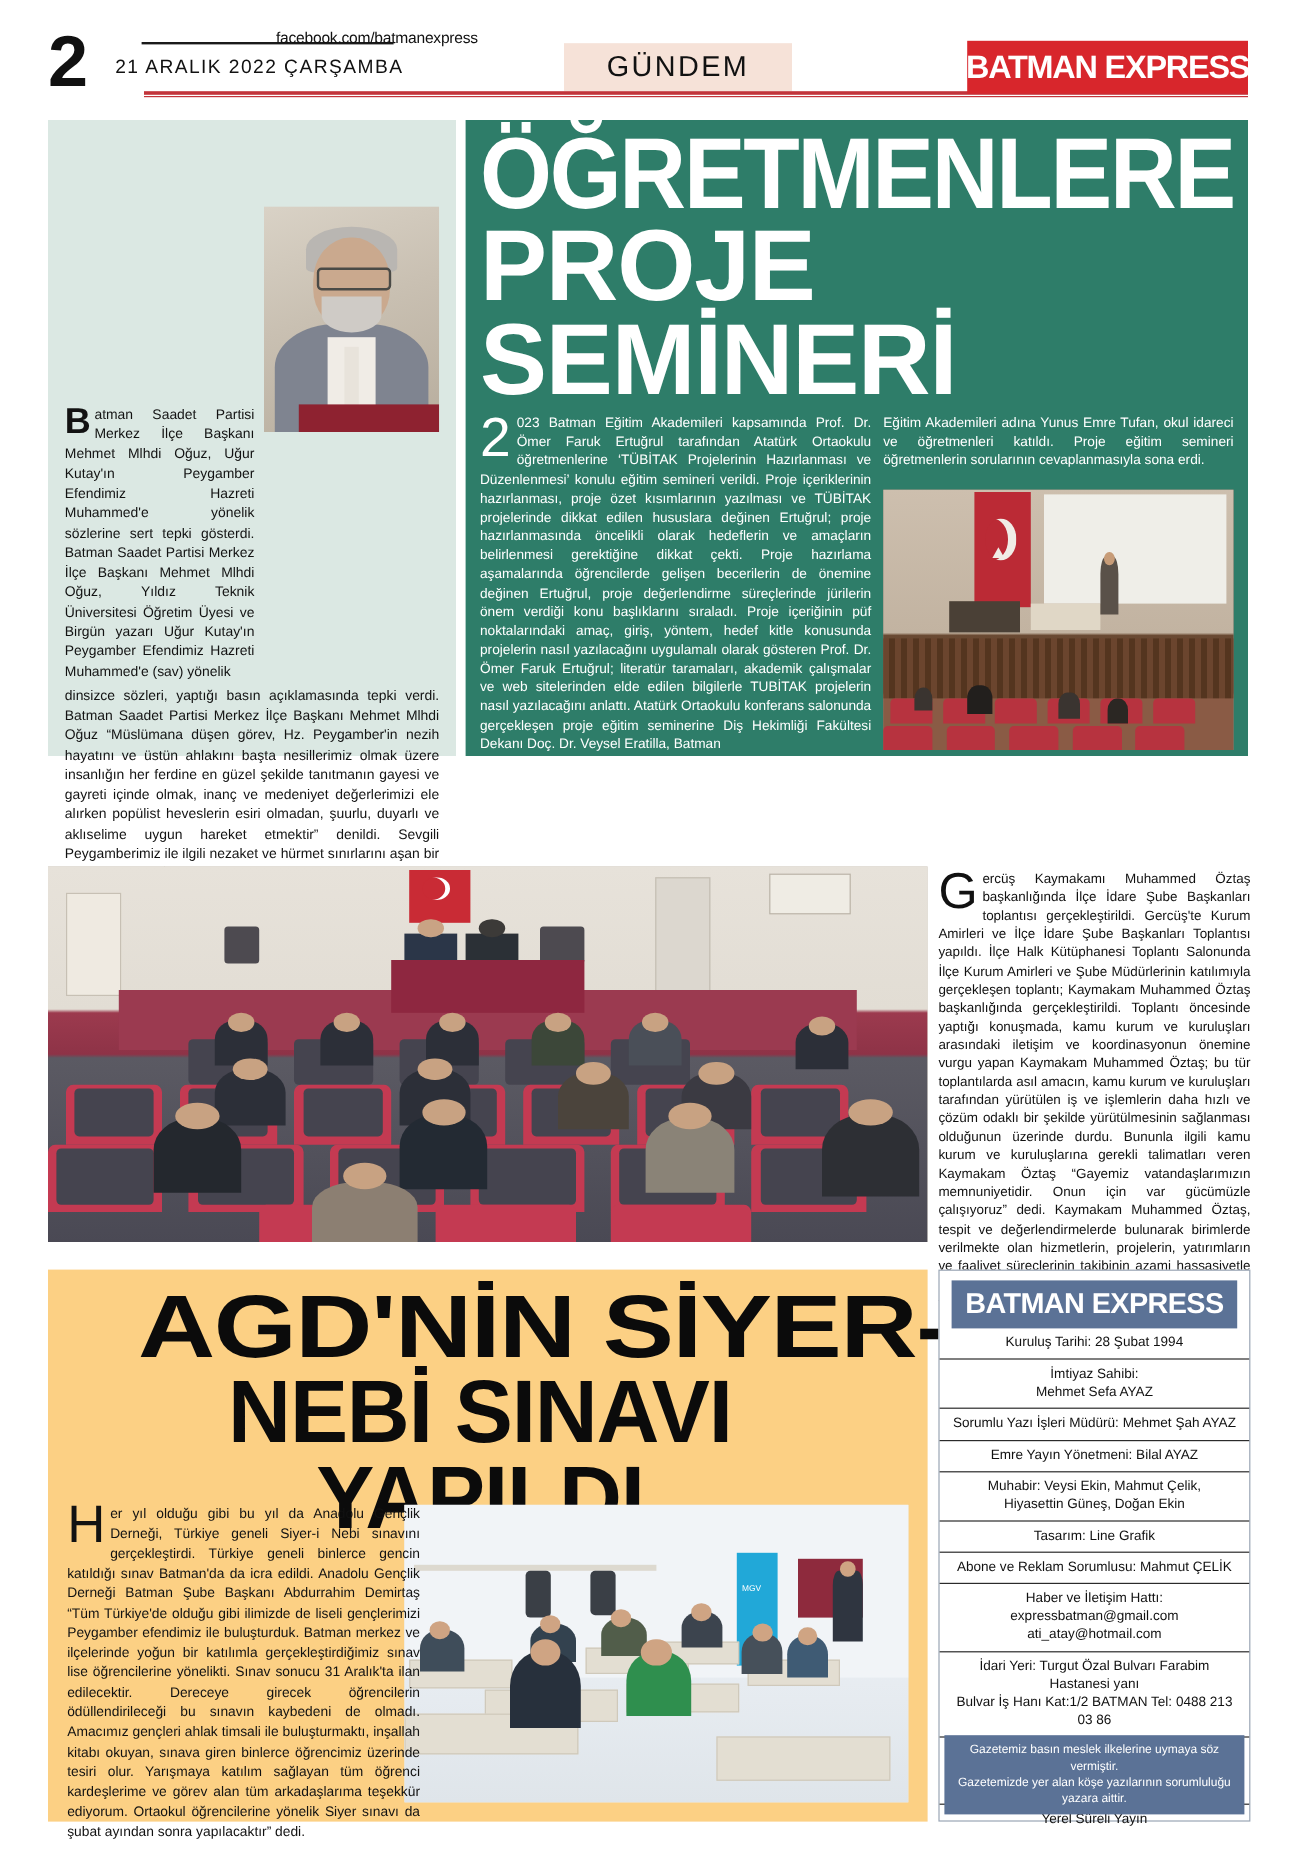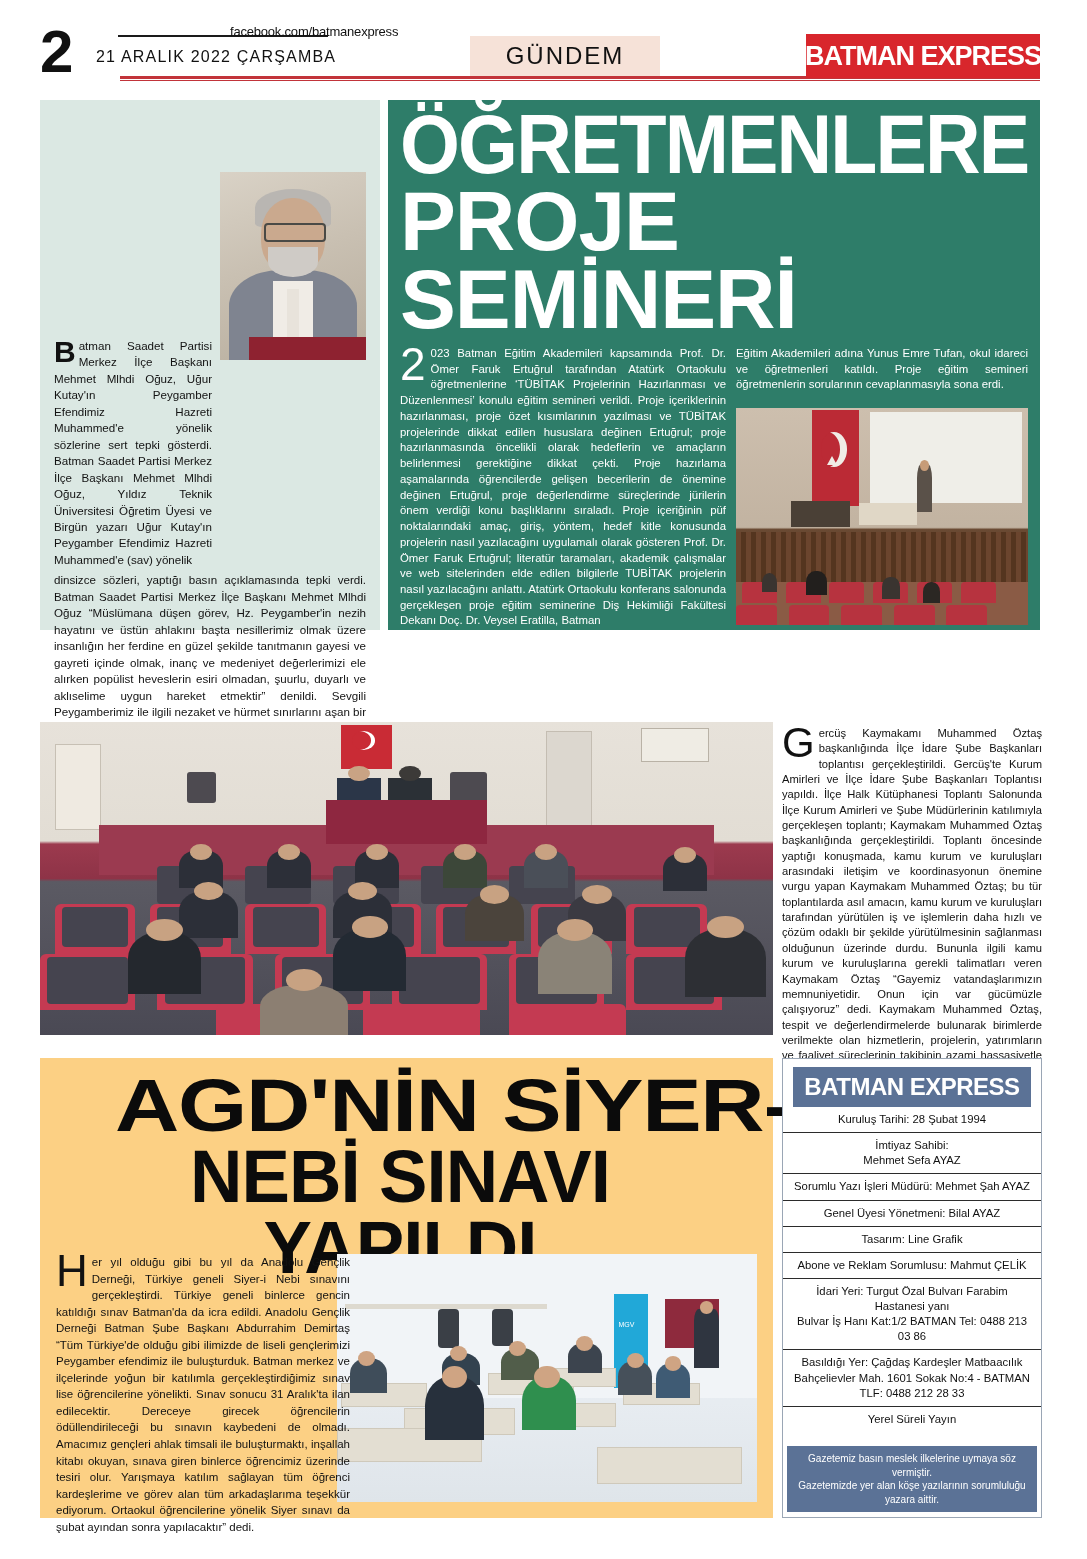--- a/index.html
+++ b/index.html
@@ -358,23 +358,25 @@
   </div>
 
   <div class="colophon">
     <div class="colo-brand">
       <span class="bt"><span>BATMAN</span>&nbsp;<span>EXPRESS</span></span>
     </div>
     <div id="colo-rows">
         <div class="colo-row">Kuruluş Tarihi: 28 Şubat 1994</div>
         <div class="colo-row">İmtiyaz Sahibi:<br>Mehmet Sefa AYAZ</div>
         <div class="colo-row">Sorumlu Yazı İşleri Müdürü: Mehmet Şah AYAZ</div>
-        <div class="colo-row">Genel Üyesi Yönetmeni: Bilal AYAZ</div>
+        <div class="colo-row">Emre Yayın Yönetmeni: Bilal AYAZ</div>
+        <div class="colo-row">Muhabir: Veysi Ekin, Mahmut Çelik,<br>Hiyasettin Güneş, Doğan Ekin</div>
         <div class="colo-row">Tasarım: Line Grafik</div>
         <div class="colo-row">Abone ve Reklam Sorumlusu: Mahmut ÇELİK</div>
+        <div class="colo-row">Haber ve İletişim Hattı:<br>expressbatman@gmail.com<br>ati_atay@hotmail.com</div>
         <div class="colo-row">İdari Yeri: Turgut Özal Bulvarı Farabim Hastanesi yanı<br>Bulvar İş Hanı Kat:1/2 BATMAN Tel: 0488 213 03 86</div>
         <div class="colo-row">Basıldığı Yer: Çağdaş Kardeşler Matbaacılık<br>Bahçelievler Mah. 1601 Sokak No:4  -  BATMAN<br>TLF: 0488 212 28 33</div>
         <div class="colo-row noline">Yerel Süreli Yayın</div>
       </div>
     <div class="colo-foot">Gazetemiz basın meslek ilkelerine uymaya söz vermiştir.<br>Gazetemizde yer alan köşe yazılarının sorumluluğu yazara aittir.</div>
   </div>
 
 </div>
 
 </body></html>

